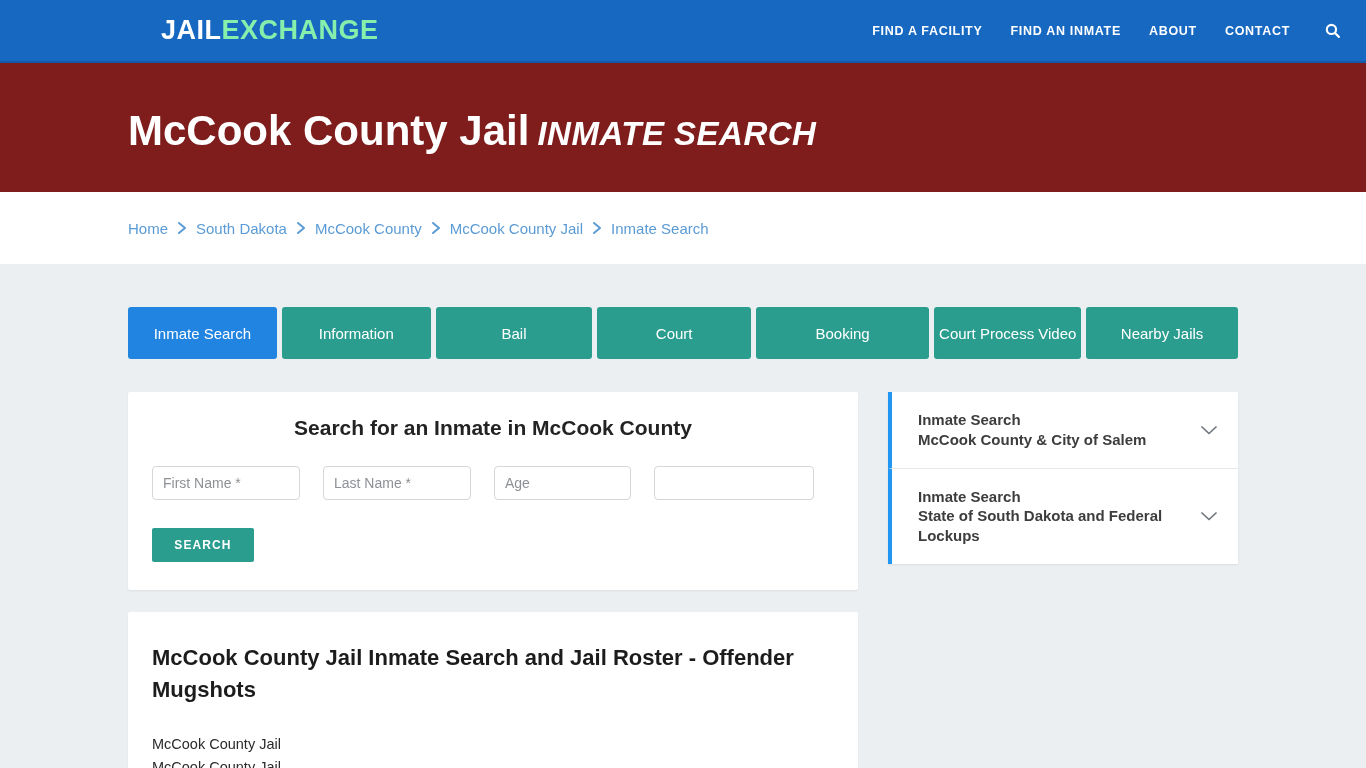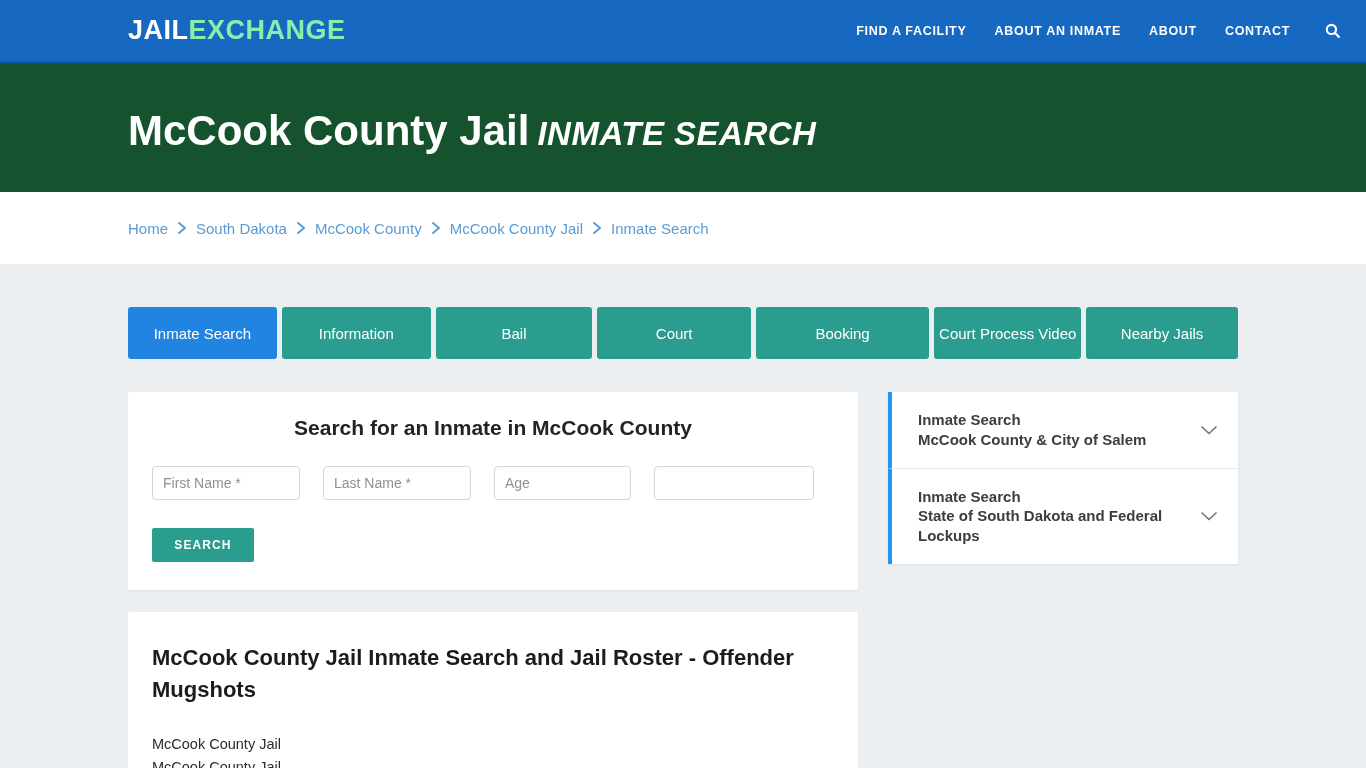--- a/index.html
+++ b/index.html
@@ -21,21 +21,21 @@
     align-items: center;
     padding: 0 24px 0 128px;
   }
   .logo {
     font-size: 27px;
     font-weight: bold;
     letter-spacing: 0.5px;
     line-height: 1;
     white-space: nowrap;
   }
-  .logo .jail { color: #ffffff; }
+  .logo .jail { color: #ffffff; margin-left: 33px; }
   .logo .exchange { color: #86efac; }
   .nav {
     margin-left: auto;
     display: flex;
     align-items: center;
     gap: 28px;
   }
   .nav a {
     color: #ffffff;
     font-size: 12.5px;
@@ -48,21 +48,21 @@
     display: flex;
     align-items: center;
     justify-content: center;
     width: 20px; height: 20px;
     margin-left: 4px;
   }
   .nav .search-btn svg { display: block; }
 
   
   .banner {
-    background: #14532d;
+    background: #7f1d1d;
     height: 129px;
     padding: 8px 0 0 128px;
     display: flex;
     align-items: center;
   }
   .banner h1 {
     margin: 0;
     color: #ffffff;
     font-size: 42px;
     font-weight: bold;
@@ -250,21 +250,21 @@
 </style>
 </head>
 <body>
 
 <div class="topbar">
   <div class="logo">
     <span class="jail">JAIL</span><span class="exchange">EXCHANGE</span>
   </div>
   <div class="nav">
     <a href="#">FIND A FACILITY</a>
-    <a href="#">ABOUT AN INMATE</a>
+    <a href="#">FIND AN INMATE</a>
     <a href="#">ABOUT</a>
     <a href="#">CONTACT</a>
     <span class="search-btn">
       <svg width="17" height="17" viewBox="0 0 24 24" fill="none" stroke="#ffffff" stroke-width="3">
         <circle cx="10.5" cy="10.5" r="6.5"></circle>
         <line x1="15.5" y1="15.5" x2="21" y2="21" stroke-linecap="round"></line>
       </svg>
     </span>
   </div>
 </div>

